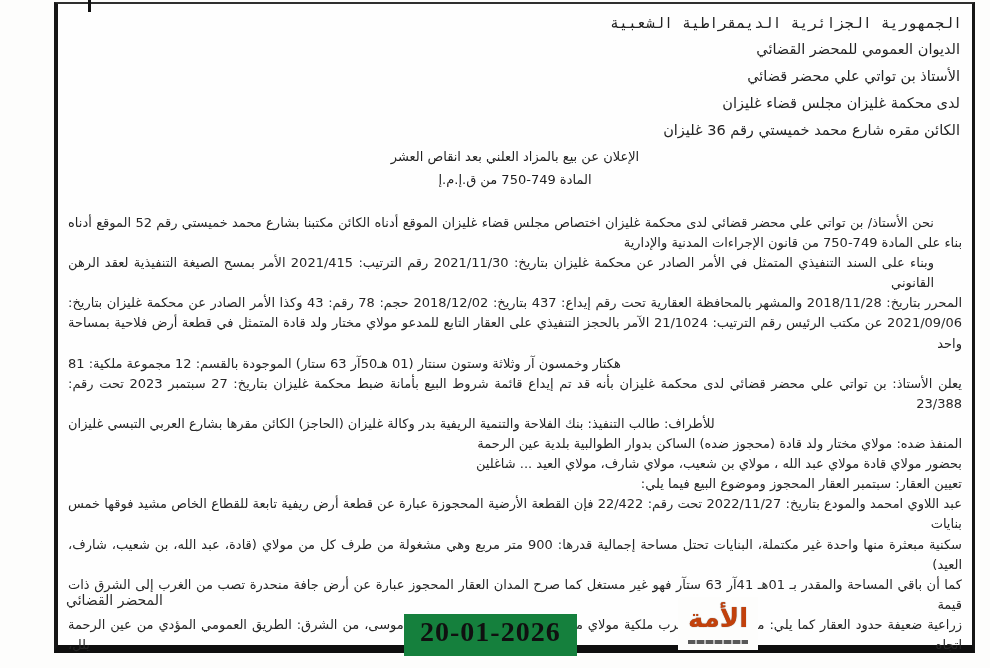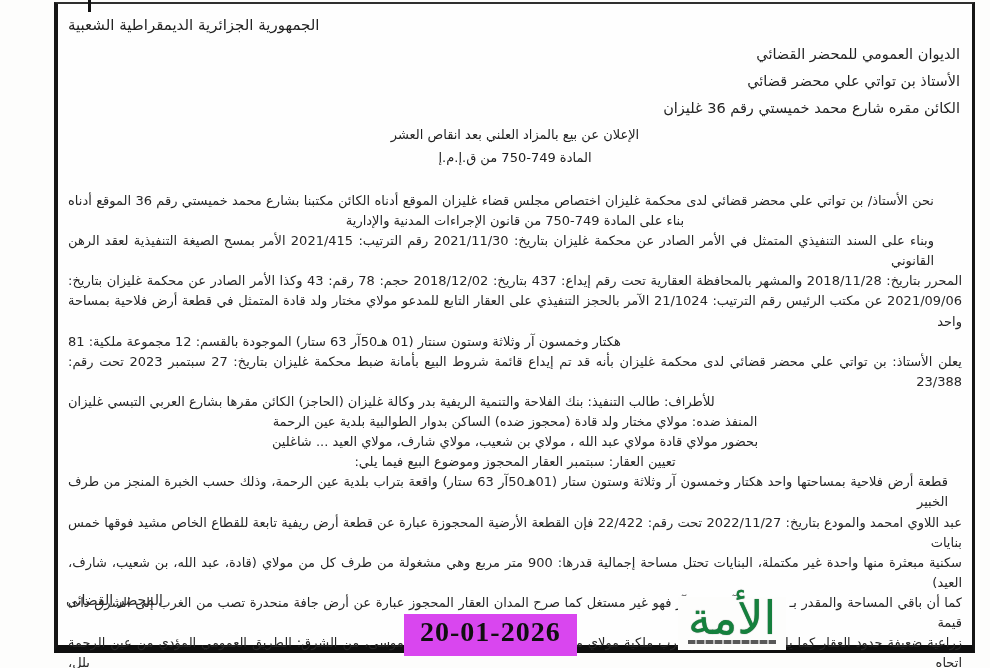--- a/index.html
+++ b/index.html
@@ -13,83 +13,83 @@
   .frame{
     position:absolute;left:54px;top:2px;width:921px;height:651px;
     box-sizing:border-box;background:#fefefe;
     border-left:4px solid #161616;
     border-top:2px solid #2f2f2f;
     border-right:3px solid #161616;
     border-bottom:8px solid #0f0f0f;
     padding:6px 10px 0 10px;
   }
   .artifact{position:absolute;left:88px;top:0;width:3px;height:12px;background:#111;z-index:4;}
-  .country{text-align:left;font-size:15px;line-height:22px;margin-top:4px;color:#232323;}
-  .office{text-align:right;font-size:14.5px;line-height:27px;margin-top:5px;padding-right:2px;color:#232323;}
+  .country{text-align:right;font-size:15px;line-height:22px;margin-top:4px;color:#232323;font-family:Liberation Mono, monospace;}
+  .office{text-align:right;font-size:14.5px;line-height:27px;padding-right:2px;color:#232323;}
   .titles{text-align:center;font-size:13px;line-height:23px;margin-top:1px;color:#1e1e1e;}
   .bodytext{margin-top:22px;font-size:13px;line-height:20.1px;color:#262626;}
   .ln{min-height:20px;}
   .jf{text-align:justify;text-align-last:justify;}
-  .ctr{text-align:center;}
+  .ctr{text-align:right;}
   .rt{text-align:left;}
   .ind{padding-right:28px;}
   .ind-sm{padding-right:14px;}
   .officer{position:absolute;left:66px;top:592px;font-size:14px;color:#2a2a2a;z-index:2;}
   .pub-date{
     position:absolute;left:404px;top:614px;z-index:3;
-    background:#d946ef;padding:2px 16px 8px 16px;
+    background:#15803d;padding:2px 16px 8px 16px;
     font-family:"Liberation Serif",serif;font-weight:bold;
     font-size:28px;letter-spacing:1px;color:#101010;
   }
   .logo{
     position:absolute;left:678px;top:597px;z-index:3;
     background:#fdfdfc;padding:0 10px 6px 10px;text-align:center;
   }
   .logo-text{
-    font-size:46px;font-weight:normal;line-height:42px;color:#15803d;
+    font-size:26px;font-weight:bold;line-height:42px;color:#c2410c;
     text-shadow:0 0 1px #6d6d6d;
   }
   .logo-bar{
     height:4px;margin-top:1px;
     background:repeating-linear-gradient(90deg,#585858 0 7px,#bdbdbd 7px 9px);
   }
 </style>
 </head>
 <body>
 
 <div class="sheet">
 
   <div class="frame" dir="rtl">
 
     <div class="country">الجمهورية الجزائرية الديمقراطية الشعبية</div>
 
     <div class="office">
       <div>الديوان العمومي للمحضر القضائي</div>
       <div>الأستاذ بن تواتي علي محضر قضائي</div>
+      <div>لدى محكمة غليزان مجلس قضاء غليزان</div>
       <div>الكائن مقره شارع محمد خميستي رقم 36 غليزان</div>
     </div>
 
     <div class="titles">
       <div>الإعلان عن بيع بالمزاد العلني بعد انقاص العشر</div>
       <div>المادة 749-750 من ق.إ.م.إ</div>
     </div>
 
     <div class="bodytext">
-      <div class="ln jf ind">نحن الأستاذ/ بن تواتي علي محضر قضائي لدى محكمة غليزان اختصاص مجلس قضاء غليزان الموقع أدناه الكائن مكتبنا بشارع محمد خميستي رقم 36 الموقع أدناه</div>
+      <div class="ln jf ind">نحن الأستاذ/ بن تواتي علي محضر قضائي لدى محكمة غليزان اختصاص مجلس قضاء غليزان الموقع أدناه الكائن مكتبنا بشارع محمد خميستي رقم 52 الموقع أدناه</div>
       <div class="ln ctr">بناء على المادة 749-750 من قانون الإجراءات المدنية والإدارية</div>
       <div class="ln jf ind">وبناء على السند التنفيذي المتمثل في الأمر الصادر عن محكمة غليزان بتاريخ: 2021/11/30 رقم الترتيب: 2021/415 الأمر بمسح الصيغة التنفيذية لعقد الرهن القانوني</div>
       <div class="ln jf">المحرر بتاريخ: 2018/11/28 والمشهر بالمحافظة العقارية تحت رقم إيداع: 437 بتاريخ: 2018/12/02 حجم: 78 رقم: 43 وكذا الأمر الصادر عن محكمة غليزان بتاريخ:</div>
       <div class="ln jf">2021/09/06 عن مكتب الرئيس رقم الترتيب: 21/1024 الآمر بالحجز التنفيذي على العقار التابع للمدعو مولاي مختار ولد قادة المتمثل في قطعة أرض فلاحية بمساحة واحد</div>
       <div class="ln rt">هكتار وخمسون آر وثلاثة وستون سنتار (01 هـ50آر 63 ستار) الموجودة بالقسم: 12 مجموعة ملكية: 81</div>
       <div class="ln jf">يعلن الأستاذ: بن تواتي علي محضر قضائي لدى محكمة غليزان بأنه قد تم إيداع قائمة شروط البيع بأمانة ضبط محكمة غليزان بتاريخ: 27 سبتمبر 2023 تحت رقم: 23/388</div>
       <div class="ln rt">للأطراف: طالب التنفيذ: بنك الفلاحة والتنمية الريفية بدر وكالة غليزان (الحاجز) الكائن مقرها بشارع العربي التبسي غليزان</div>
       <div class="ln ctr">المنفذ ضده: مولاي مختار ولد قادة (محجوز ضده) الساكن بدوار الطوالبية بلدية عين الرحمة</div>
       <div class="ln ctr">بحضور مولاي قادة مولاي عبد الله ، مولاي بن شعيب، مولاي شارف، مولاي العيد ... شاغلين</div>
       <div class="ln ctr">تعيين العقار: سبتمبر العقار المحجوز وموضوع البيع فيما يلي:</div>
-      <div class="ln jf ind-sm">قطعة أرض فلاحية بمساحتها واحد هكتار وخمسون آر وثلاثة وستون ستار (01هـ50آر 63 ستار) واقعة بتراب بلدية عين الرحمة، وذلك حسب الخبرة المنجز من طرف الخبير</div>
       <div class="ln jf">عبد اللاوي امحمد والمودع بتاريخ: 2022/11/27 تحت رقم: 22/422 فإن القطعة الأرضية المحجوزة عبارة عن قطعة أرض ريفية تابعة للقطاع الخاص مشيد فوقها خمس بنايات</div>
       <div class="ln jf">سكنية مبعثرة منها واحدة غير مكتملة، البنايات تحتل مساحة إجمالية قدرها: 900 متر مربع وهي مشغولة من طرف كل من مولاي (قادة، عبد الله، بن شعيب، شارف، العيد)</div>
       <div class="ln jf">كما أن باقي المساحة والمقدر بـ 01هـ 41آر 63 ستآر فهو غير مستغل كما صرح المدان العقار المحجوز عبارة عن أرض جافة منحدرة تصب من الغرب إلى الشرق ذات قيمة</div>
       <div class="ln jf">زراعية ضعيفة حدود العقار كما يلي: من الشمال والغرب ملكية مولاي محمد، من الجنوب: ملكية مولاي موسى، من الشرق: الطريق العمومي المؤدي من عين الرحمة اتجاه يلل،</div>
 
     </div>
 
   </div>
 
   <div class="officer" dir="rtl">المحضر القضائي</div>

